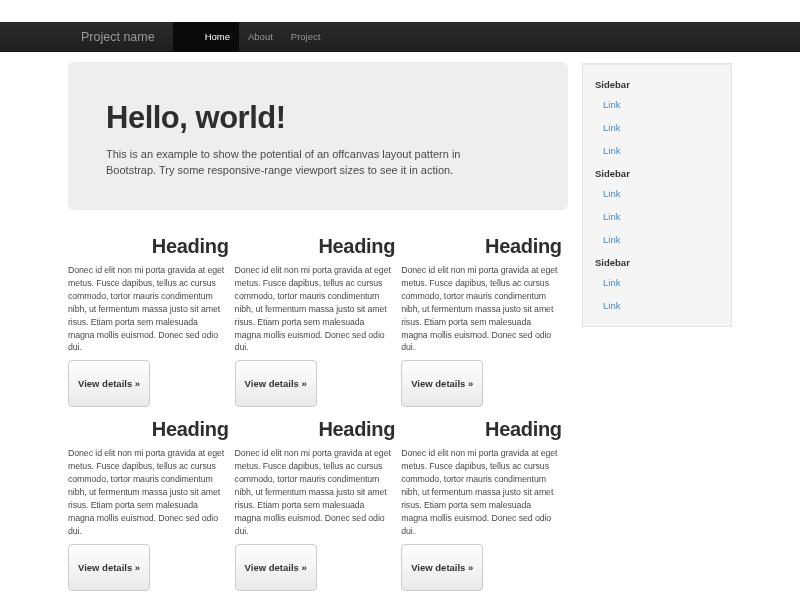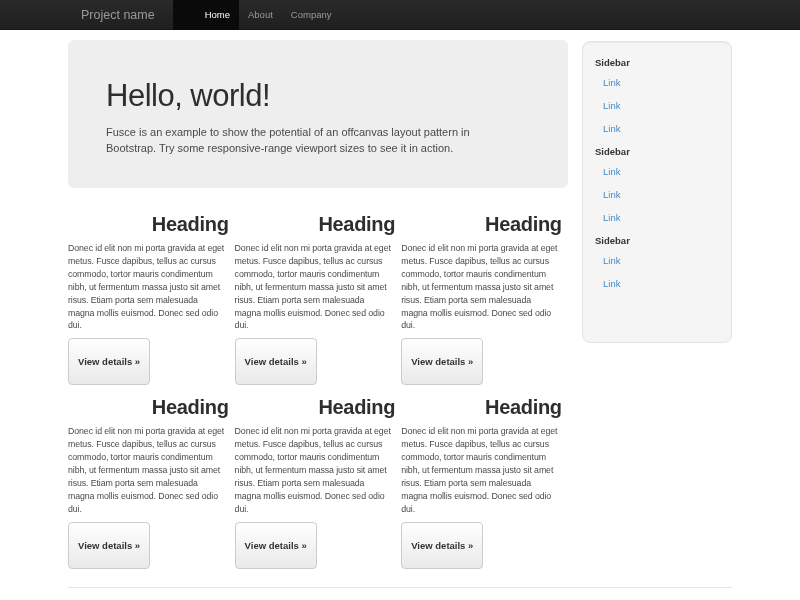--- a/index.html
+++ b/index.html
@@ -10,20 +10,21 @@
     font-family:"Liberation Sans", sans-serif;
     -webkit-font-smoothing:antialiased;
   }
   .container { width:664px; margin:0 auto; }
 
   
   .navbar {
     height:30px;
     background:linear-gradient(to bottom,#2a2a2a,#1f1f1f);
     border-bottom:1px solid #161616;
+    margin-top:22px;
   }
   .navbar .container { display:flex; align-items:stretch; height:30px; }
   .brand {
     color:#999999; font-size:12.5px; line-height:30px;
     padding:0 10px 0 13px; text-decoration:none; white-space:nowrap;
   }
   .nav { display:flex; margin-left:8px; }
   .nav-item {
     color:#999999; font-size:9.5px; line-height:30px;
     padding:0 9px; text-decoration:none; white-space:nowrap;
@@ -36,21 +37,21 @@
   .side-col { width:150px; flex:none; margin-left:14px; }
 
   
   .jumbotron {
     background:#eeeeee; border-radius:6px;
     padding:38px 38px 32px 38px;
     margin-bottom:26px;
   }
   .jumbotron h1 {
     margin:0 0 10px 0;
-    font-size:31px; line-height:36px; font-weight:normal;
+    font-size:31px; line-height:36px; font-weight:bold;
     color:#2e2e2e; letter-spacing:-0.5px;
   }
   .jumbotron p {
     margin:0; font-size:11px; line-height:16px;
     color:#4a4a4a; white-space:pre-line;
   }
 
   
   .cards-row { display:flex; margin-bottom:12px; }
   .card { width:166.6px; flex:none; padding-right:6px; }
@@ -66,23 +67,23 @@
     display:inline-block; padding:17px 9px;
     font-family:"Liberation Sans", sans-serif;
     font-size:9.5px; line-height:11px; font-weight:bold; color:#333333;
     background:linear-gradient(to bottom,#ffffff,#e9e9e9);
     border:1px solid #cccccc; border-radius:4px;
     text-decoration:none; cursor:pointer;
   }
 
   
   .well {
-    margin-top:1px; height:302px; overflow:hidden;
+    margin-top:1px; height:264px; overflow:hidden;
     background:#f5f5f5;
-    border:1px solid #e3e3e3; border-radius:8px;
+    border:1px solid #e3e3e3; border-radius:0;
     box-shadow:inset 0 1px 1px rgba(0,0,0,0.05);
     padding:15px 12px 12px 12px;
   }
   .side-heading {
     margin:0 0 5px 0; font-size:9.5px; line-height:11px;
     font-weight:bold; color:#333333;
   }
   .side-heading.sub { margin-top:4px; }
   .side-link {
     display:block; margin:9px 0 12px 0; padding-left:8px;
@@ -102,33 +103,33 @@
 </style>
 </head>
 <body>
 
 <nav class="navbar">
   <div class="container">
     <a class="brand">Project name</a>
     <div class="nav">
       <a class="nav-item active">Home</a>
       <a class="nav-item">About</a>
-      <a class="nav-item">Company</a>
+      <a class="nav-item">Project</a>
     </div>
   </div>
 </nav>
 
 <div class="container">
   <div class="content">
 
     <div class="main">
 
       <div class="jumbotron">
         <h1>Hello, world!</h1>
-        <p>Fusce is an example to show the potential of an offcanvas layout pattern in
+        <p>This is an example to show the potential of an offcanvas layout pattern in
 Bootstrap. Try some responsive-range viewport sizes to see it in action.</p>
       </div>
 
       <div class="cards-row">
         <div class="card">
           <h2>Heading</h2>
           <p>Donec id elit non mi porta gravida at eget
 metus. Fusce dapibus, tellus ac cursus
 commodo, tortor mauris condimentum
 nibh, ut fermentum massa justo sit amet

